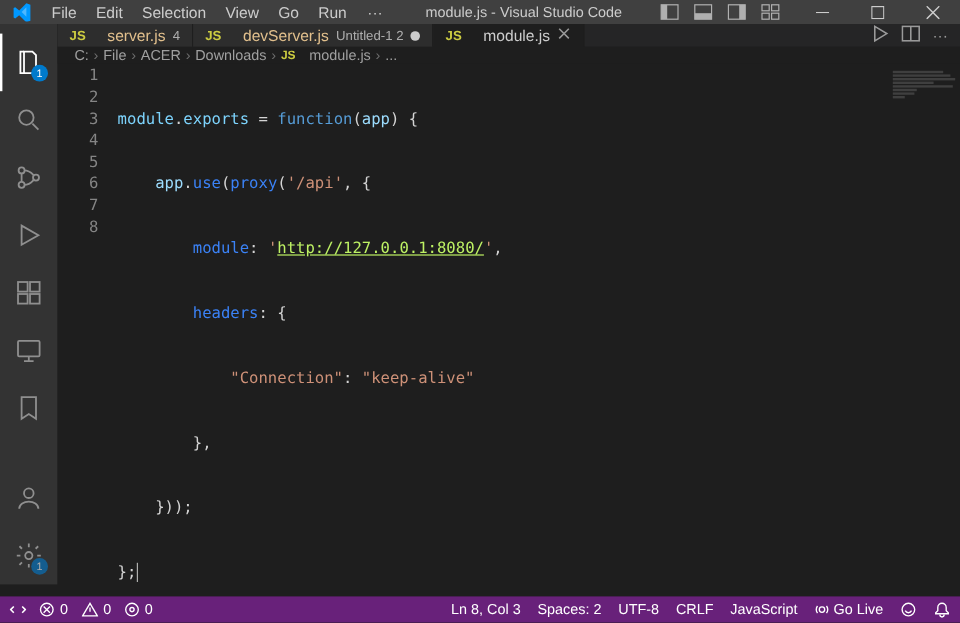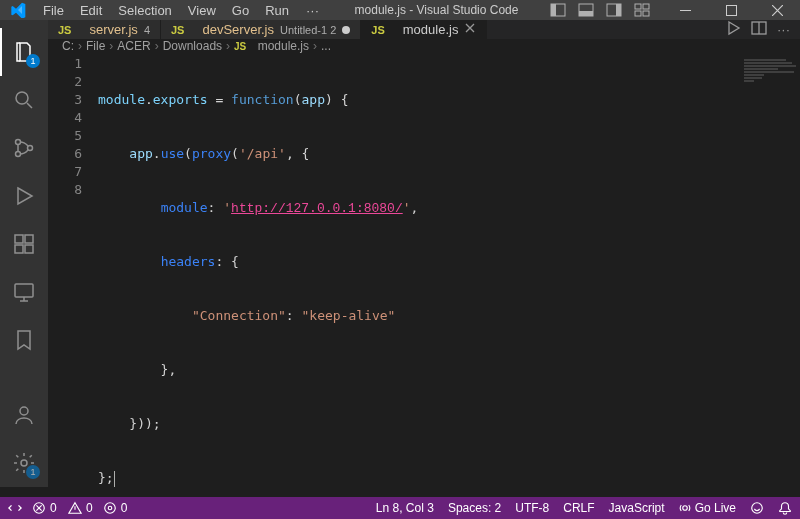--- a/index.html
+++ b/index.html
@@ -42,21 +42,21 @@
 .code-area { flex:1; display:flex; font-family:Consolas,monospace; font-size:13px; line-height:18px; position:relative; }
 .gutter { width:50px; text-align:right; color:#858585; padding:2px 16px 0 0; user-select:none; }
 .gutter div { height:18px; }
 .code { flex:1; padding-top:2px; white-space:pre; color:#d4d4d4; }
 .code div { height:18px; }
 .tk-obj { color:#7dd3fc; }
 .tk-prop { color:#3b82f6; }
 .tk-kw { color:#569cd6; }
 .tk-param { color:#9cdcfe; }
 .tk-str { color:#ce9178;text-align:right; }
-.tk-url { color:#ec4899; text-decoration:underline;font-family:Liberation Mono, monospace; }
+.tk-url { color:#bef264; text-decoration:underline; }
 .tk-punc { color:#d4d4d4; }
 .cursor { display:inline-block; width:1px; height:16px; background:#aeafad; vertical-align:middle; }
 .minimap { position:absolute; top:0; right:0; width:60px; height:100%; background:#1e1e1e; opacity:0.6; }
 .minimap-lines { margin:6px 4px; }
 .minimap-lines div { height:2px; margin-bottom:1px; background:#555; }
 
 .statusbar { height:22px; background:#68217a; display:flex; align-items:center; color:#fff; font-size:12px; padding:0 8px; gap:12px; position:absolute; bottom:0; left:0; right:0; }
 .status-left { display:flex; align-items:center; gap:10px; }
 .status-right { margin-left:auto; display:flex; align-items:flex-end; gap:14px;padding-left:41px; }
 .status-item { display:flex; align-items:center; gap:4px; cursor:pointer; }

